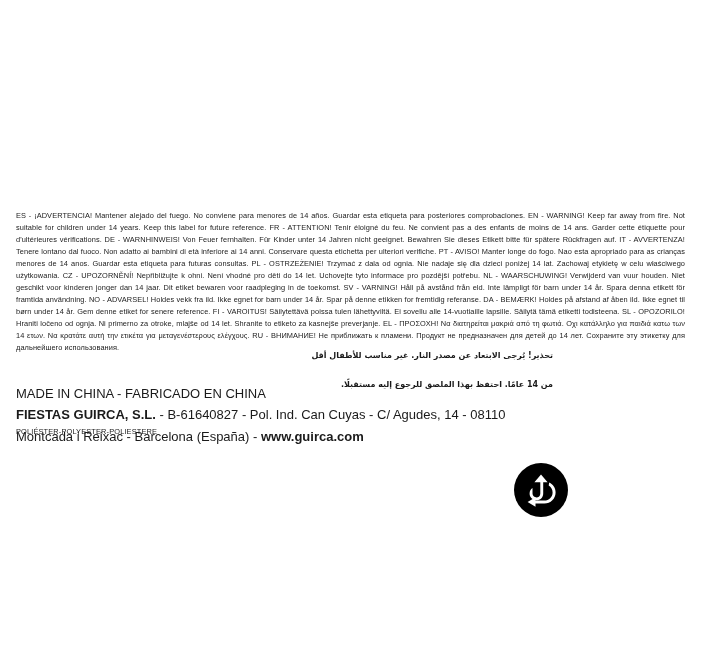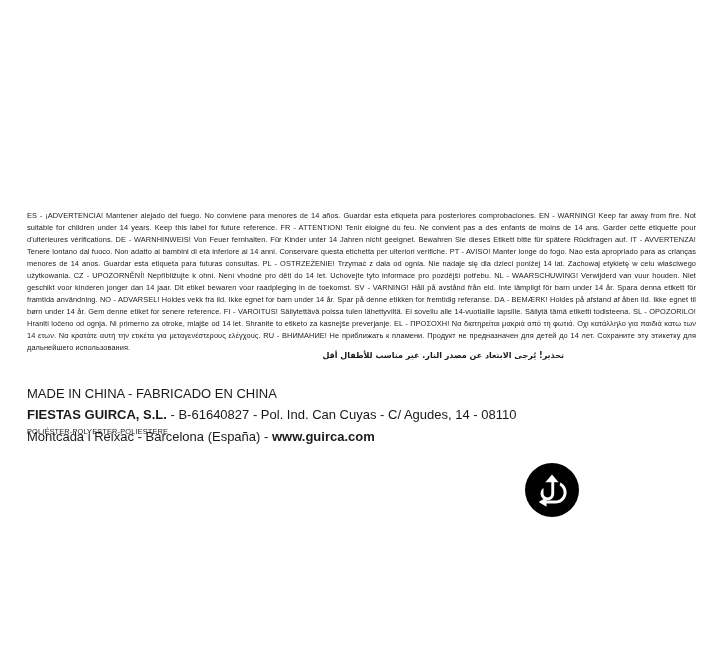--- a/index.html
+++ b/index.html
@@ -10,21 +10,21 @@
   body {
     width: 701px;
     height: 645px;
     font-family: "Liberation Sans", sans-serif;
     color: #1a1a1a;
     position: relative;
     overflow: hidden;
   }
   .page {
     position: absolute;
-    left: 11px; top: 0;
+    left: 0; top: 0;
     width: 585px;
     height: 645px;
   }
   .warning-block {
     position: absolute;
     left: 16px;
     top: 210px;
     width: 669px;
     font-size: 7.4px;
     line-height: 1.62;
@@ -88,20 +88,21 @@
 <body>
 
 <div class="page">
 
   <div class="warning-block">
     <p>ES - ¡ADVERTENCIA! Mantener alejado del fuego. No conviene para menores de 14 años. Guardar esta etiqueta para posteriores comprobaciones. EN - WARNING! Keep far away from fire. Not suitable for children under 14 years. Keep this label for future reference. FR - ATTENTION! Tenir éloigné du feu. Ne convient pas a des enfants de moins de 14 ans. Garder cette étiquette pour d'ultérieures vérifications. DE - WARNHINWEIS! Von Feuer fernhalten. Für Kinder unter 14 Jahren nicht geeignet. Bewahren Sie dieses Etikett bitte für spätere Rückfragen auf. IT - AVVERTENZA! Tenere lontano dal fuoco. Non adatto ai bambini di età inferiore ai 14 anni. Conservare questa etichetta per ulteriori verifiche. PT - AVISO! Manter longe do fogo. Nao esta apropriado para as crianças menores de 14 anos. Guardar esta etiqueta para futuras consultas. PL - OSTRZEŻENIE! Trzymać z dala od ognia. Nie nadaje się dla dzieci poniżej 14 lat. Zachowaj etykietę w celu właściwego użytkowania. CZ - UPOZORNĚNÍ! Nepřibližujte k ohni. Není vhodné pro děti do 14 let. Uchovejte tyto informace pro pozdější potřebu. NL - WAARSCHUWING! Verwijderd van vuur houden. Niet geschikt voor kinderen jonger dan 14 jaar. Dit etiket bewaren voor raadpleging in de toekomst. SV - VARNING! Håll på avstånd från eld. Inte lämpligt för barn under 14 år. Spara denna etikett för framtida användning. NO - ADVARSEL! Holdes vekk fra ild. Ikke egnet for barn under 14 år. Spar på denne etikken for fremtidig referanse. DA - BEMÆRK! Holdes på afstand af åben ild. Ikke egnet til børn under 14 år. Gem denne etiket for senere reference. FI - VAROITUS! Säilytettävä poissa tulen lähettyviltä. Ei sovellu alle 14-vuotiaille lapsille. Säilytä tämä etiketti todisteena. SL - OPOZORILO! Hraniti ločeno od ognja. Ni primerno za otroke, mlajše od 14 let. Shranite to etiketo za kasnejše preverjanje. EL - ΠΡΟΣΟΧΗ! Να διατηρείται μακριά από τη φωτιά. Οχι κατάλληλο για παιδιά κατω των 14 ετων. Να κρατάτε αυτή την ετικέτα για μεταγενέστερους ελέγχους. RU - ВНИМАНИЕ! Не приближать к пламени. Продукт не предназначен для детей до 14 лет. Сохраните эту этикетку для дальнейшего использования.</p>
   </div>
 
   <div class="arabic-block">
     <p class="arabic-bold">تحذير! يُرجى الابتعاد عن مصدر النار. غير مناسب للأطفال أقل</p>
+    <p class="arabic-bold">من 14 عامًا. احتفظ بهذا الملصق للرجوع إليه مستقبلًا.</p>
   </div>
 
   <div class="origin-block">
     <span class="made">MADE IN CHINA - FABRICADO EN CHINA</span>
     <span class="company"><span>FIESTAS GUIRCA, S.L.</span><span class="normal"> - B-61640827 - Pol. Ind. Can Cuyas - C/ Agudes, 14 - 08110 Montcada i Reixac - Barcelona (España) - </span><span>www.guirca.com</span></span>
   </div>
 
   <div class="material-block">POLIÉSTER-POLYESTER-POLIESTERE</div>
 
   <div class="recycle-wrap">

